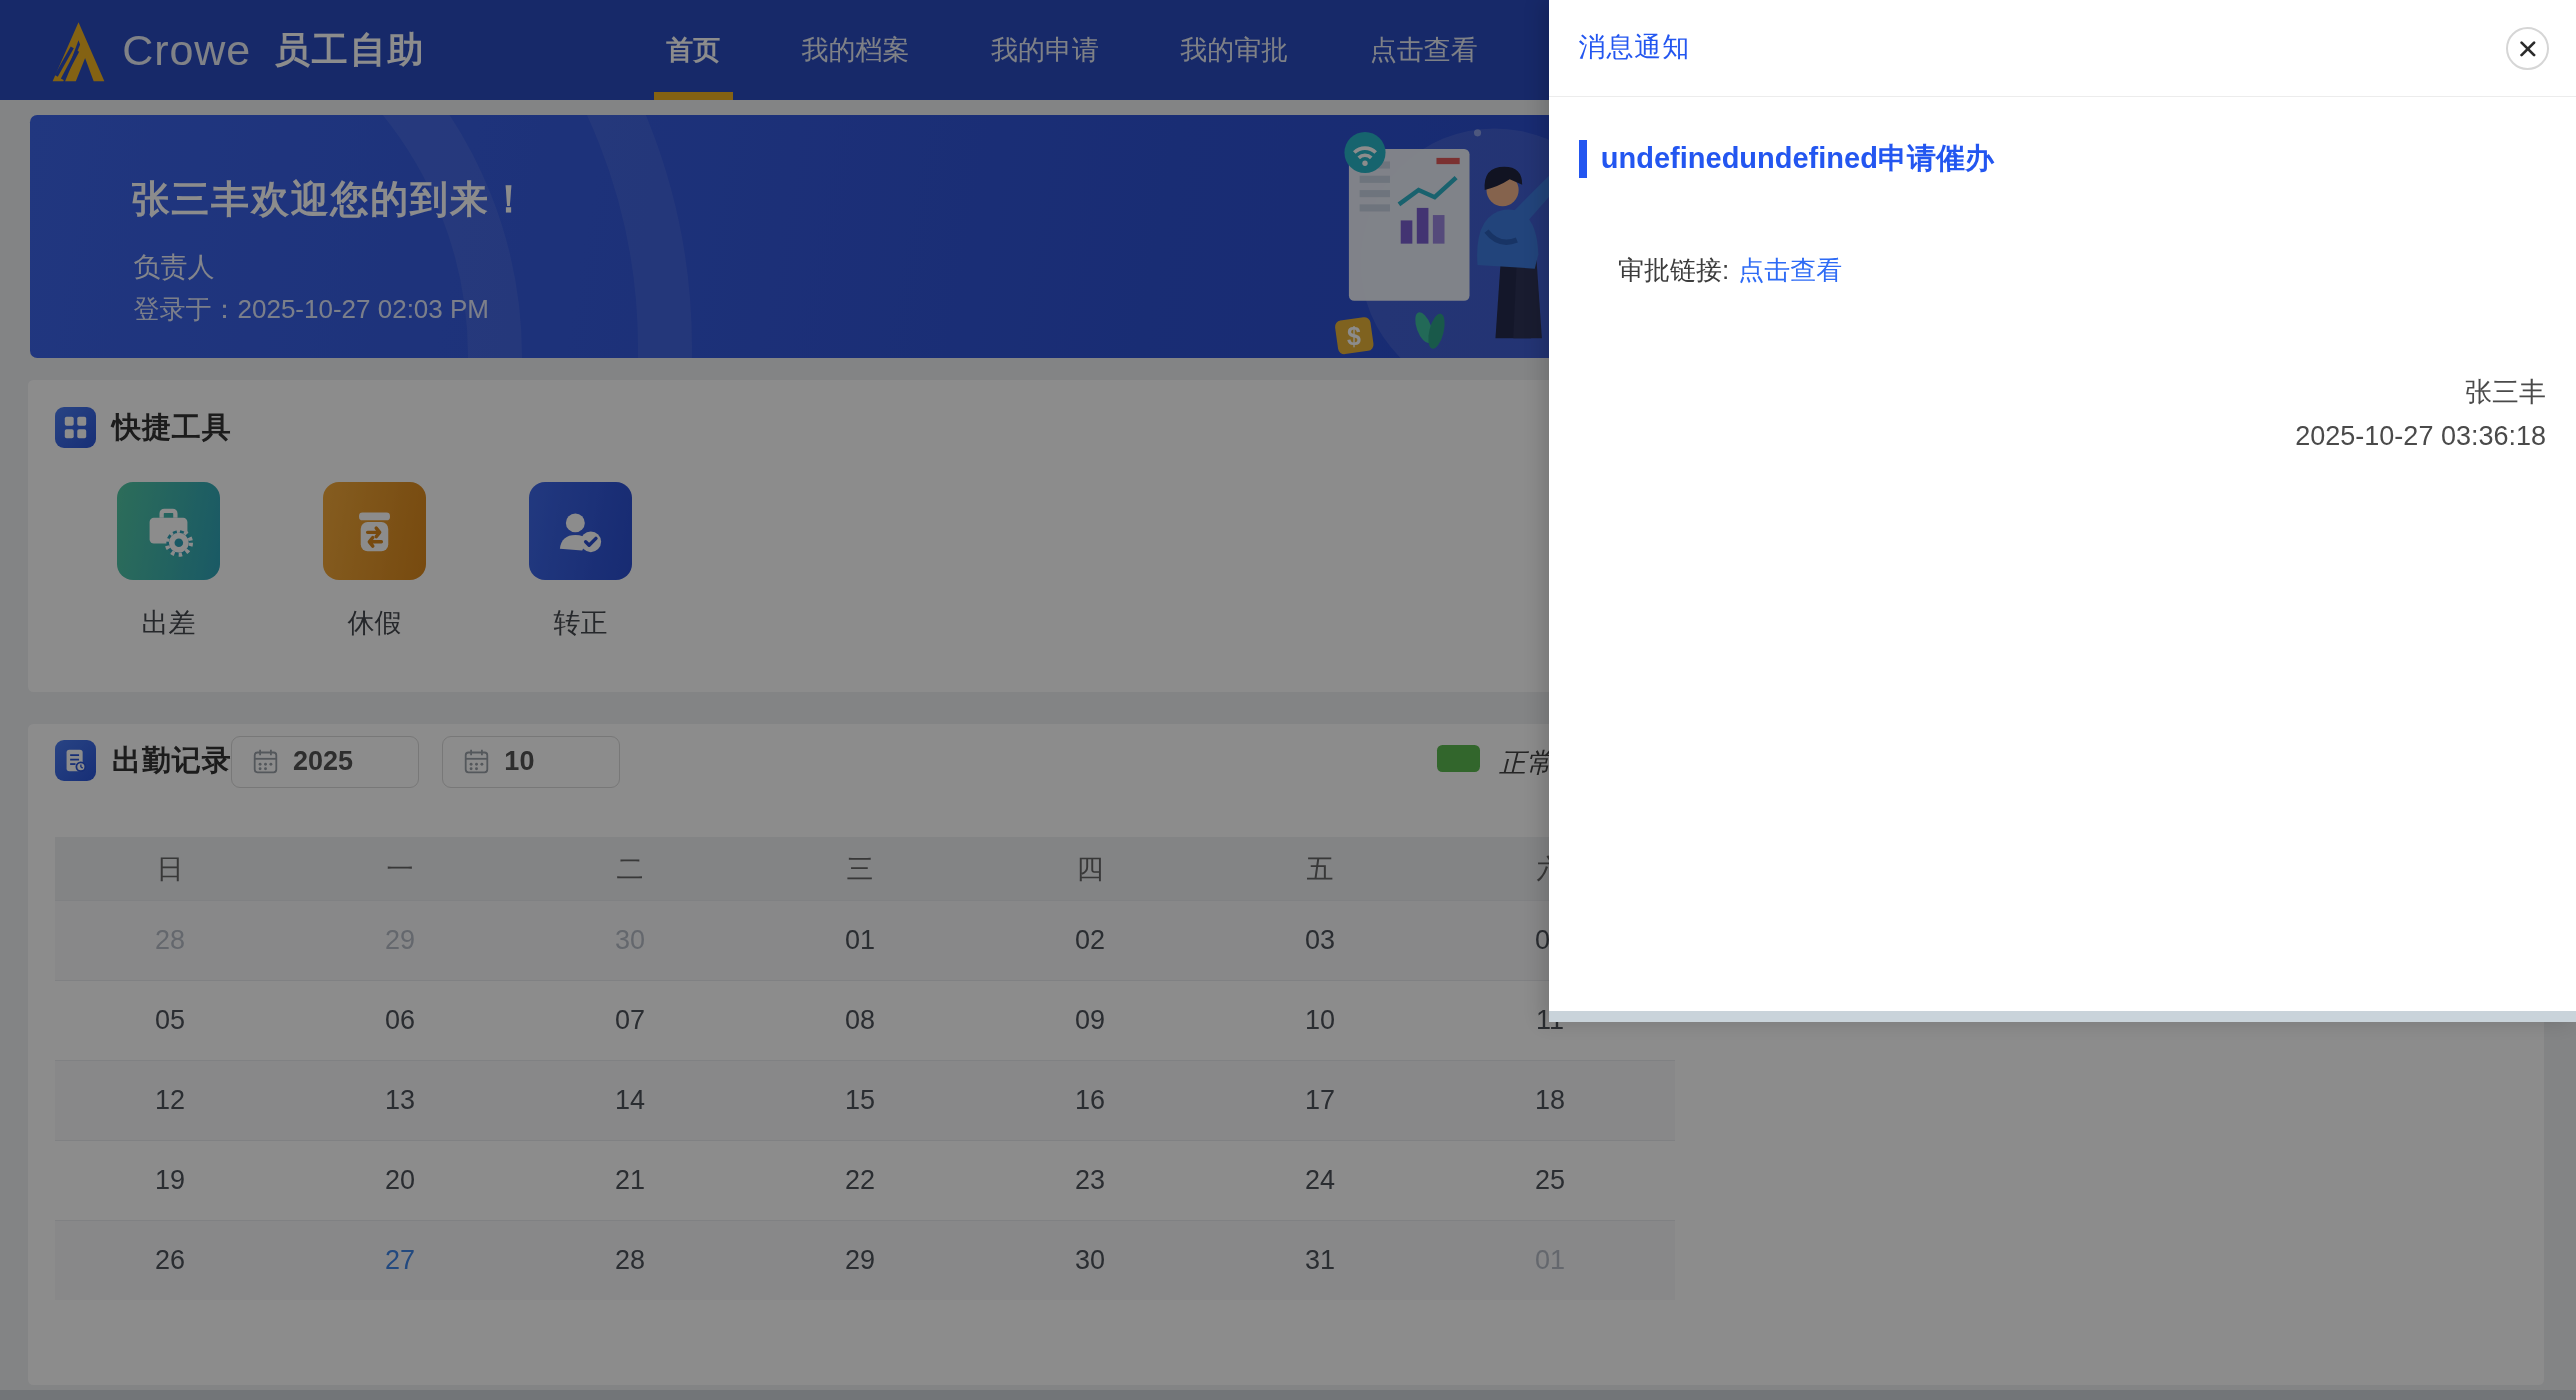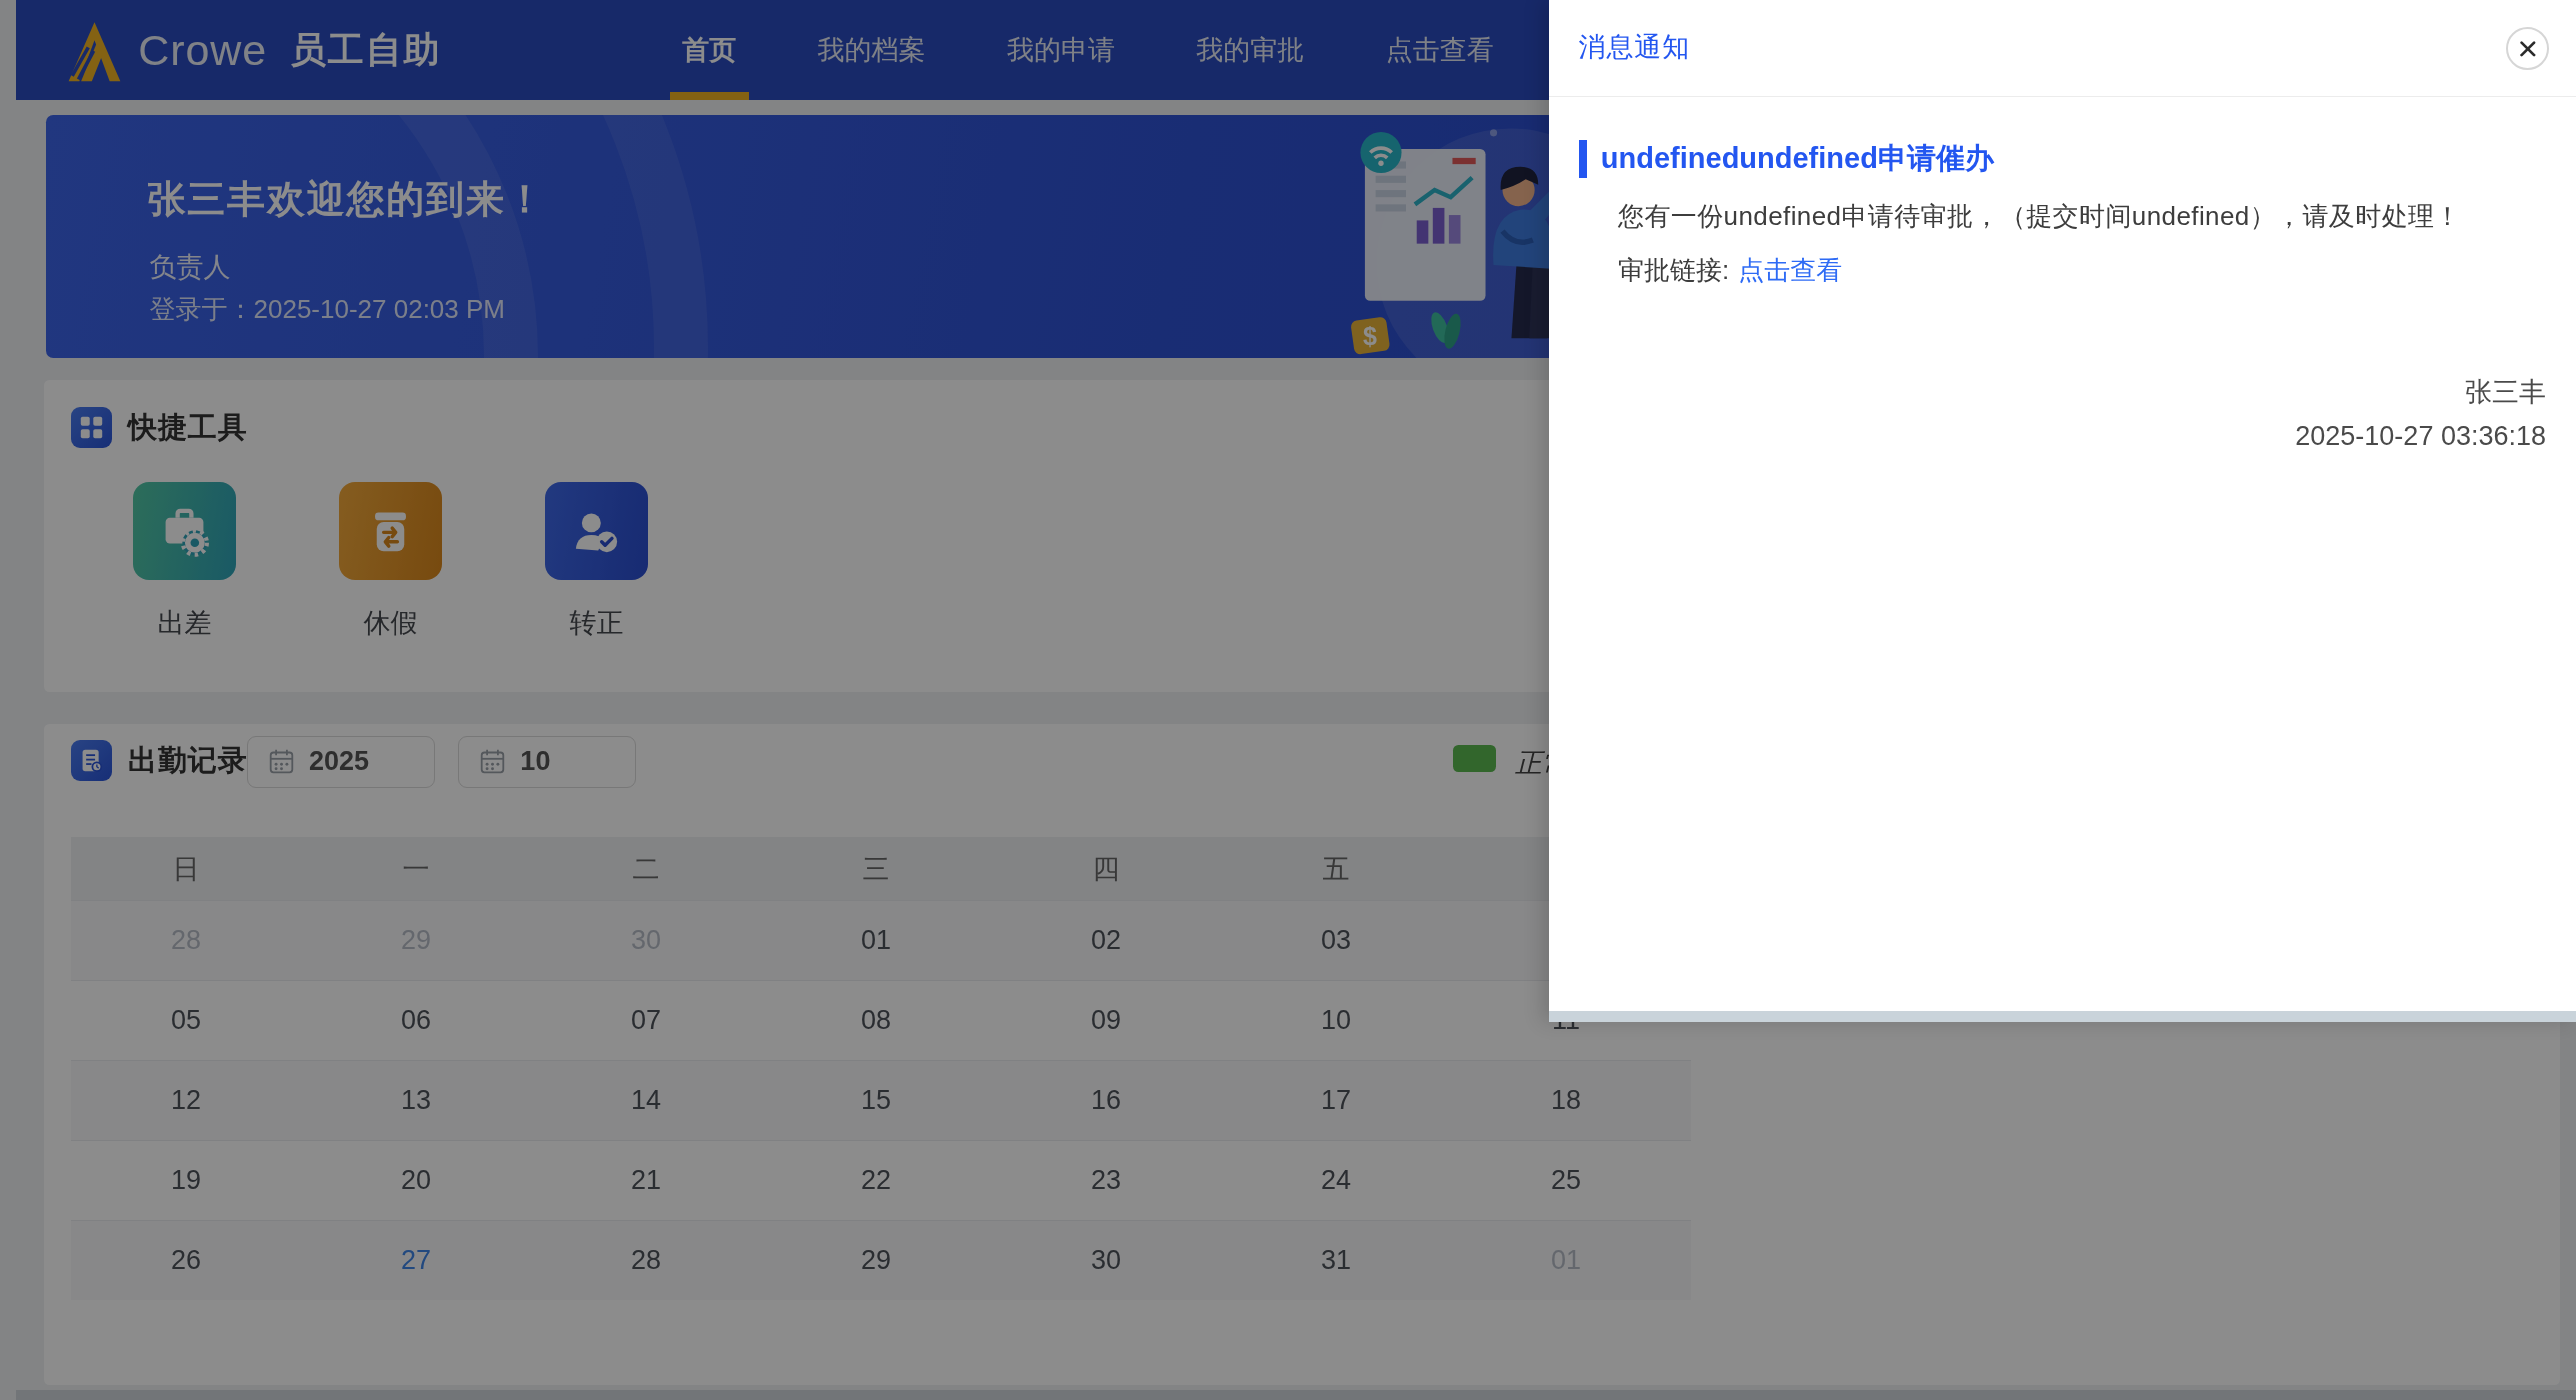--- a/index.html
+++ b/index.html
@@ -2,21 +2,21 @@
 <html style="font-size:14.3px"><head>
 <meta charset="utf-8">
 <style>
   html,body{margin:0;padding:0;}
   body{
     width:2576px;height:1400px;position:relative;overflow:hidden;
     font-family:"Liberation Sans","DejaVu Sans",sans-serif;
     background:#eef0f3;
   }
   
-  .page{position:absolute;inset:0;z-index:1;margin-left:16px;}
+  .page{position:absolute;inset:0;z-index:1;}
 
   .topbar{position:absolute;left:0;top:0;width:2576px;height:100px;background:#2b4cc0;display:flex;align-items:center;}
   .brand{display:flex;align-items:center;margin-left:49px;}
   .brand-mark{width:59px;height:66px;margin-right:14.3px;}
   .brand-name{font-size:43px;color:#e9edf6;letter-spacing:0.9px;}
   .app-title{font-size:36px;font-weight:bold;color:#ffffff;margin-left:23px;letter-spacing:1.8px;}
   .nav{position:absolute;left:659px;top:0;height:100px;display:flex;align-items:flex-start;gap:67px;}
   .nav-item{position:relative;height:100px;display:flex;align-items:center;font-size:27px;color:#e7ebf4;cursor:pointer;padding:0 7.2px;}
   .nav-item.active{color:#ffffff;font-weight:bold;}
   .nav-item.active::after{content:"";position:absolute;left:-5.4px;right:-5.4px;bottom:0;height:8px;background:#f0b323;}
@@ -331,21 +331,20 @@
         <line x1="4" y1="4" x2="18" y2="18" stroke="#2b2b2b" stroke-width="3" stroke-linecap="round"></line>
         <line x1="18" y1="4" x2="4" y2="18" stroke="#2b2b2b" stroke-width="3" stroke-linecap="round"></line>
       </svg>
     </div>
   </div>
 
   <div class="msg-title-row">
     <div class="msg-accent"></div>
     <span class="msg-title">undefinedundefined申请催办</span>
   </div>
-  <div class="msg-body">您有一份undefined申请待审批，（提交时间undefined），请及时处理！</div>
   <div class="msg-linkrow">
     <span>审批链接:</span><span class="msg-link">点击查看</span>
   </div>
   <div class="msg-sender">张三丰</div>
   <div class="msg-time">2025-10-27 03:36:18</div>
 
   <div class="drawer-hscroll"></div>
 </div>
 
 

